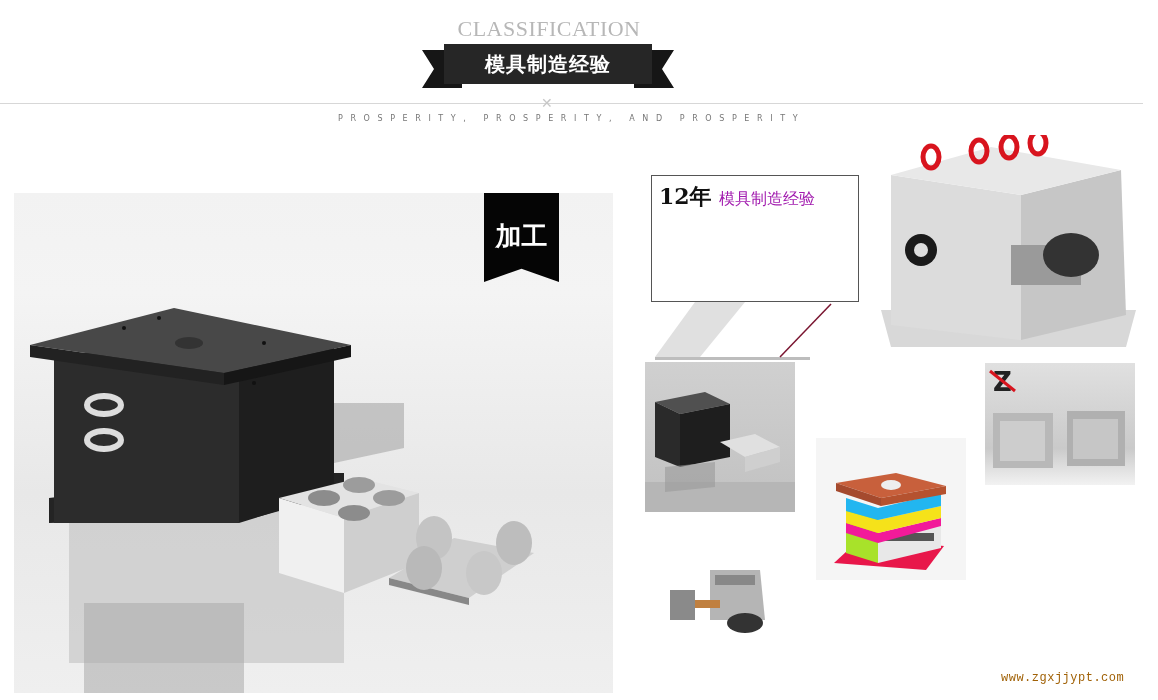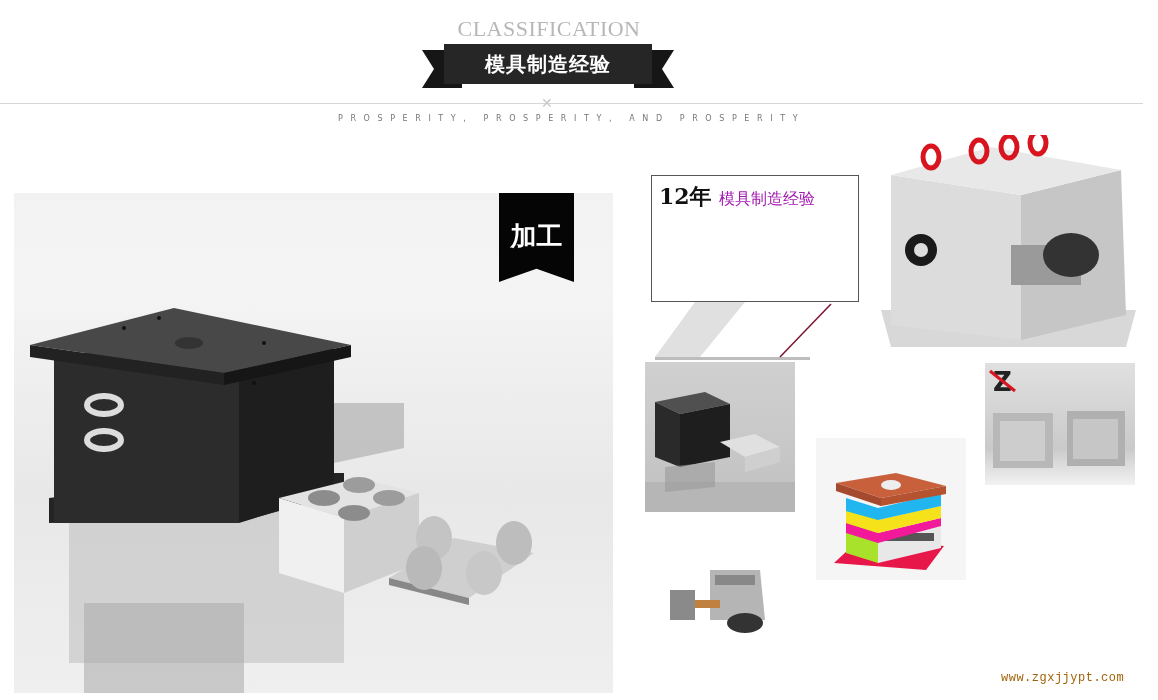--- a/index.html
+++ b/index.html
@@ -14,21 +14,21 @@
   .ribbon .tail-l, .ribbon .tail-r { position:absolute; top:6px; width:40px; height:38px; background:#161616; }
   .ribbon .tail-l { left:0; clip-path:polygon(0 0,100% 0,100% 100%,0 100%,30% 50%); }
   .ribbon .tail-r { right:0; clip-path:polygon(0 0,100% 0,70% 50%,100% 100%,0 100%); }
   .ribbon .band { position:absolute; left:22px; right:22px; top:0; height:40px; background:#262626; color:#fff; font-family:"DejaVu Sans", sans-serif; font-weight:bold; font-size:20px; line-height:40px; text-align:center; letter-spacing:1px; }
   .hline { left:0; top:103px; width:1143px; height:1px; background:#d7d7d7; }
   .xmark { left:541px; top:96px; font-size:14px; color:#c7c7c7; line-height:14px; }
   .tagline { left:338px; top:114px; font-size:8px; letter-spacing:7.6px; color:#777; font-family:"DejaVu Sans", sans-serif; }
 
   
   .main-photo { left:14px; top:193px; width:599px; height:500px; background:linear-gradient(#f2f2f2 0%, #f4f4f4 20%, #e8e8e8 60%, #efefef 100%); overflow:hidden; }
-  .bookmark { left:499px; top:193px; width:75px; height:89px; background:#050505; clip-path:polygon(0 0,100% 0,100% 100%,50% 85%,0 100%); }
+  .bookmark { left:484px; top:193px; width:75px; height:89px; background:#050505; clip-path:polygon(0 0,100% 0,100% 100%,50% 85%,0 100%); }
   .bookmark span { display:block; text-align:center; color:#fff; font-family:"DejaVu Sans", sans-serif; font-weight:bold; font-size:26px; line-height:26px; margin-top:30px; }
 
   
   .stats { left:651px; top:175px; width:208px; height:127px; border:1px solid #555; background:#fff; padding:6px 0 0 7px; }
   .stat-row { display:flex; align-items:baseline; height:40px; }
   .stat-num { font-family:"DejaVu Serif", serif; font-weight:bold; font-size:22px; color:#111; width:60px; white-space:nowrap; }
   .stat-label { font-family:"DejaVu Sans", sans-serif; font-size:16px; color:#a21caf; }
 
   .thumb { overflow:hidden; }
 </style>

